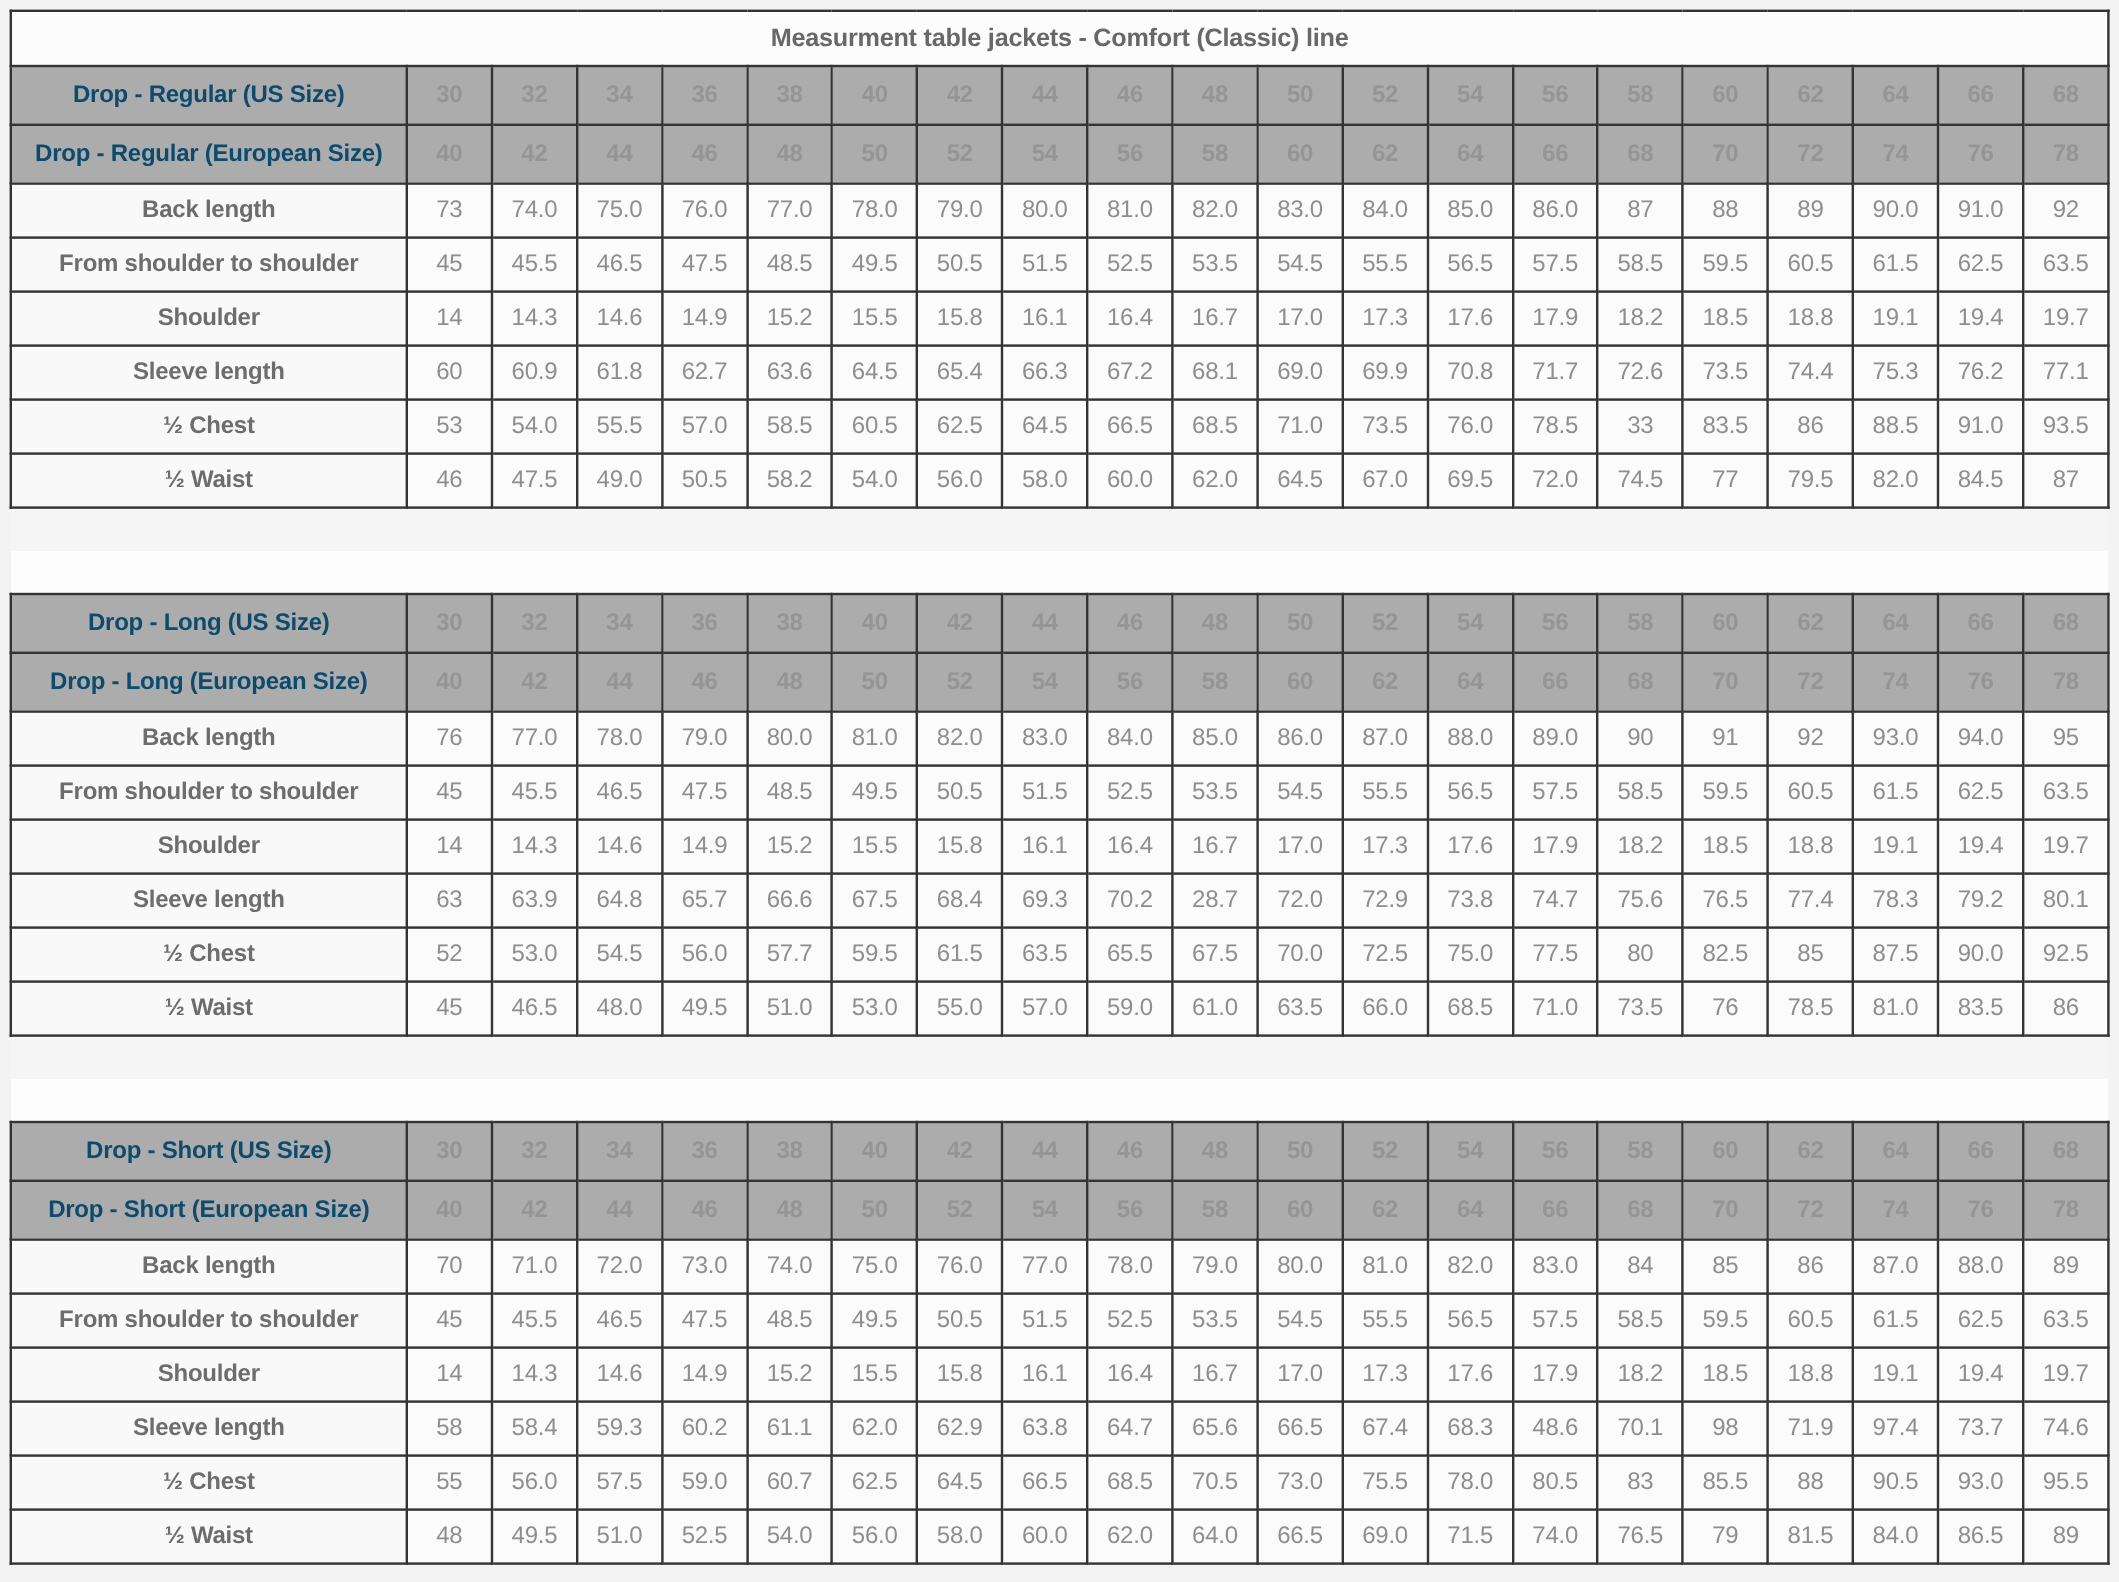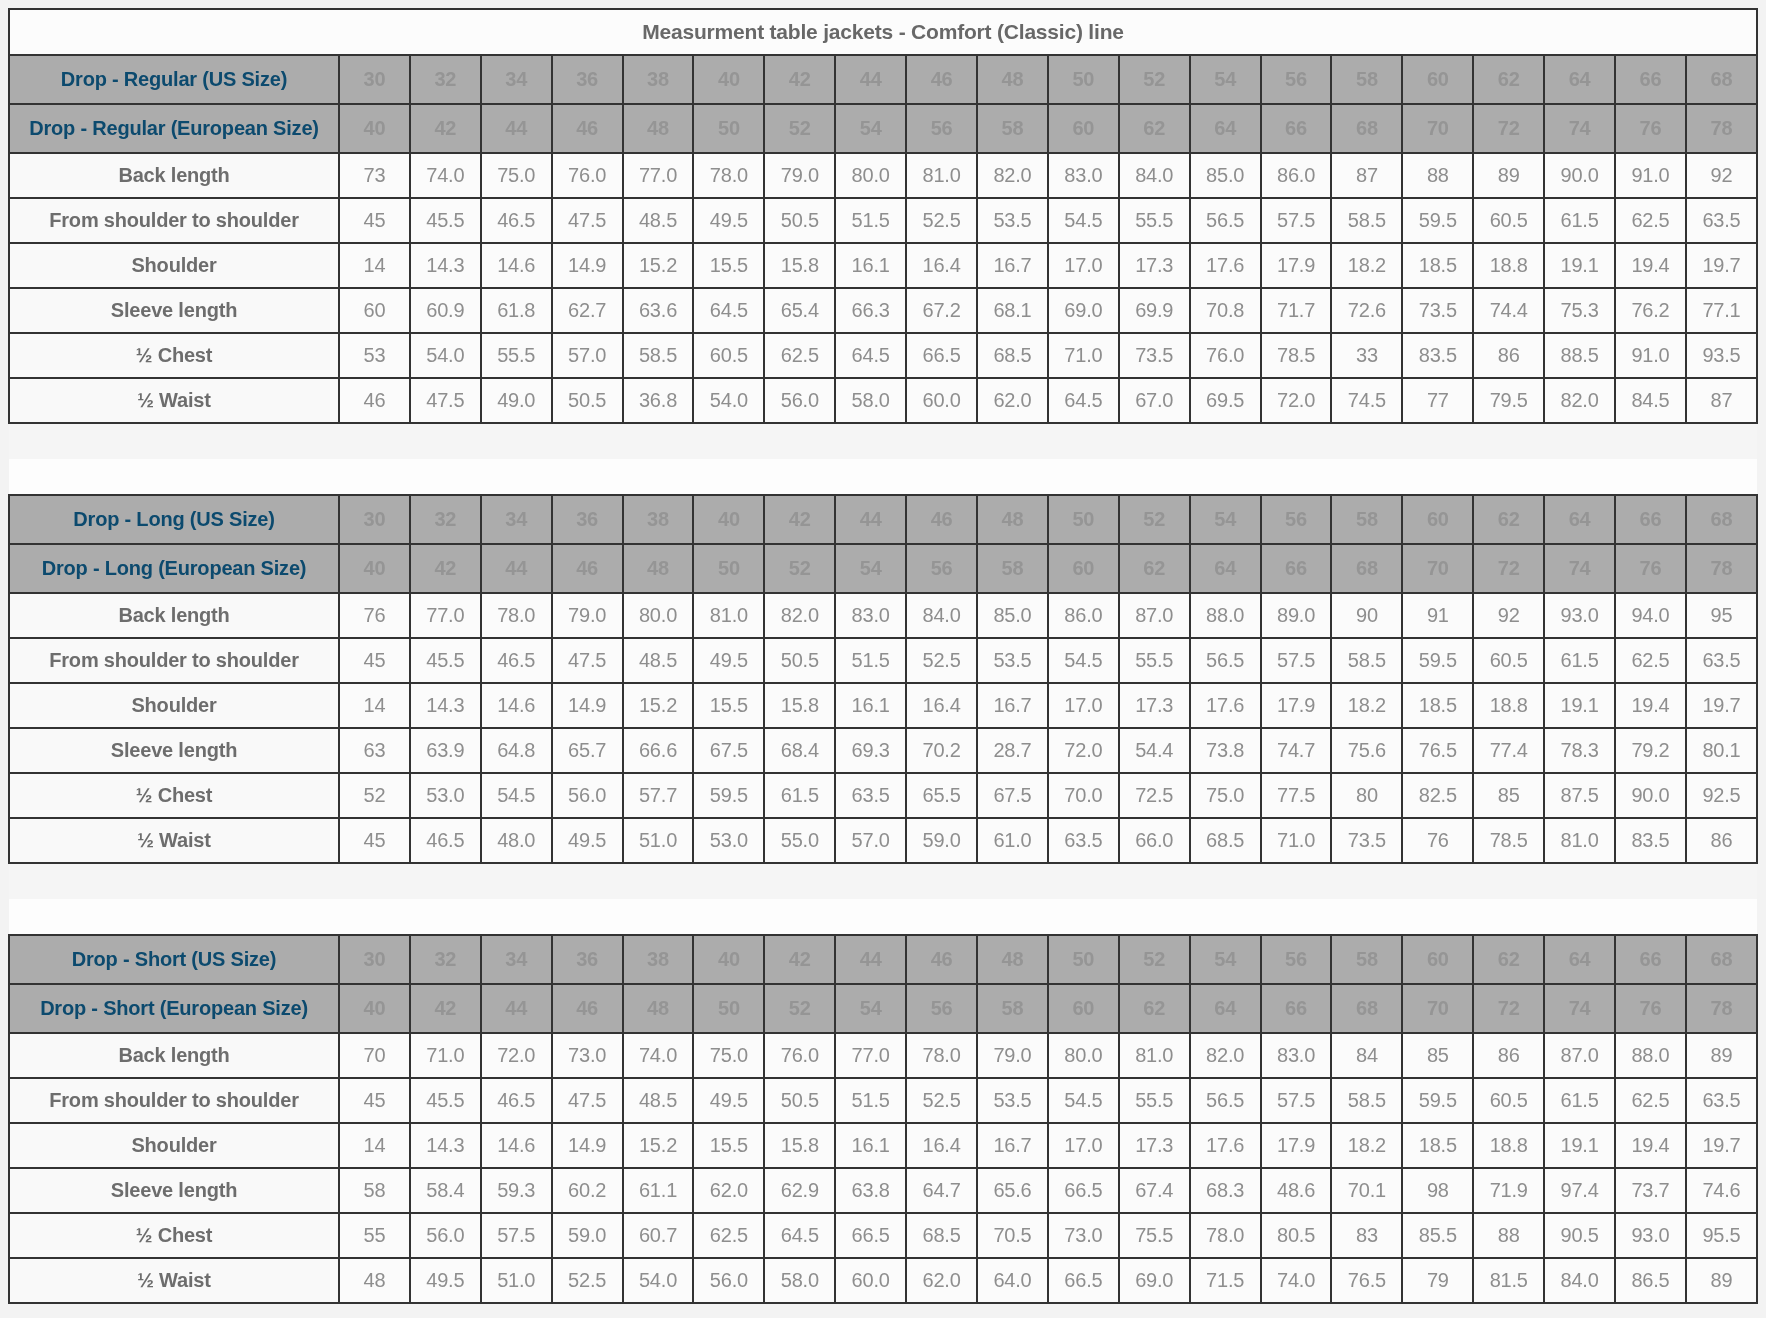--- a/index.html
+++ b/index.html
@@ -225,21 +225,21 @@
         <td class="num">88.5</td>
         <td class="num">91.0</td>
         <td class="num">93.5</td>
       </tr>
       <tr class="data-row">
         <th class="lbl">½ Waist</th>
         <td class="num">46</td>
         <td class="num">47.5</td>
         <td class="num">49.0</td>
         <td class="num">50.5</td>
-        <td class="num">36.8</td>
+        <td class="num">58.2</td>
         <td class="num">54.0</td>
         <td class="num">56.0</td>
         <td class="num">58.0</td>
         <td class="num">60.0</td>
         <td class="num">62.0</td>
         <td class="num">64.5</td>
         <td class="num">67.0</td>
         <td class="num">69.5</td>
         <td class="num">72.0</td>
         <td class="num">74.5</td>
@@ -380,21 +380,21 @@
         <td class="num">63.9</td>
         <td class="num">64.8</td>
         <td class="num">65.7</td>
         <td class="num">66.6</td>
         <td class="num">67.5</td>
         <td class="num">68.4</td>
         <td class="num">69.3</td>
         <td class="num">70.2</td>
         <td class="num">28.7</td>
         <td class="num">72.0</td>
-        <td class="num">54.4</td>
+        <td class="num">72.9</td>
         <td class="num">73.8</td>
         <td class="num">74.7</td>
         <td class="num">75.6</td>
         <td class="num">76.5</td>
         <td class="num">77.4</td>
         <td class="num">78.3</td>
         <td class="num">79.2</td>
         <td class="num">80.1</td>
       </tr>
       <tr class="data-row">

